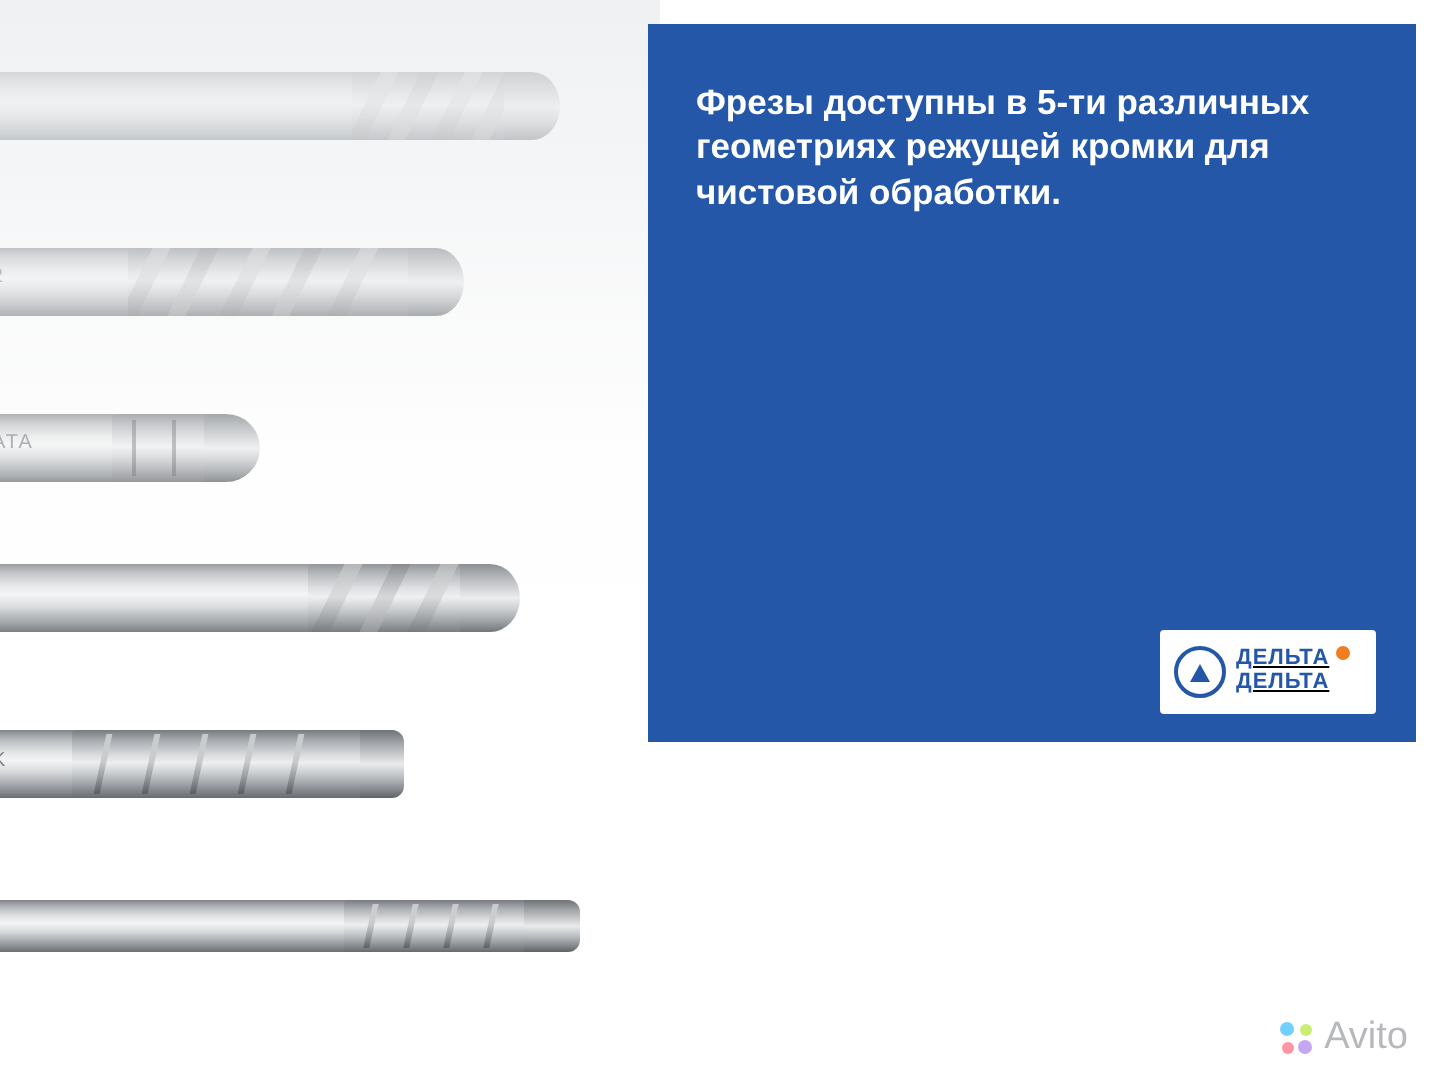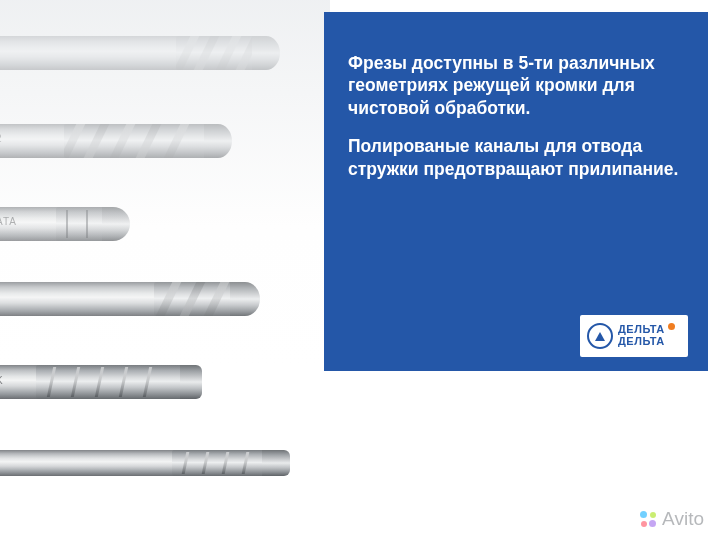--- a/index.html
+++ b/index.html
@@ -135,21 +135,21 @@
     position: absolute;
     left: 324px;
     top: 12px;
     width: 384px;
     height: 359px;
     background: #2457a8;
     box-sizing: border-box;
     padding: 28px 28px 16px 24px;
   }
   #panel p {
-    margin: 12px 0 16px 0;
+    margin: 0 0 16px 0;
     color: #ffffff;
     font-size: 17.5px;
     line-height: 1.28;
     font-weight: bold;
     font-family: "Liberation Sans", sans-serif;
   }
   #panel p.last { margin-bottom: 0; }
 
   #logo {
     position: absolute;
@@ -180,20 +180,21 @@
     height: 0;
     border-left: 5px solid transparent;
     border-right: 5px solid transparent;
     border-bottom: 9px solid #2457a8;
   }
   #logo .words {
     display: flex;
     flex-direction: column;
     justify-content: center;
     line-height: 1.05;
+    text-decoration: underline;
   }
   #logo .words span {
     font-size: 11px;
     font-weight: bold;
     color: #2457a8;
     letter-spacing: 0.5px;
     font-family: "Liberation Sans", sans-serif;
   }
   #logo .dot {
     width: 7px;
@@ -307,21 +308,20 @@
         <div class="toothline" style="left:52px; height:22px; top:2px;"></div>
         <div class="toothline" style="left:72px; height:22px; top:2px;"></div>
       </div>
       <div class="tip" style="left:272px; width:28px; border-radius:0 6px 6px 0;"></div>
     </div>
 
   </div>
 
   <div id="panel">
     <p>Фрезы доступны в 5-ти различных геометриях режущей кромки для чистовой обработки.</p>
-    <p>Полированые каналы для отвода стружки предотвращают прилипание.</p>
 
     <div id="logo">
       <span class="mark">
           <span class="tri"></span>
         </span>
       <span class="words">
         <span>ДЕЛЬТА</span>
         <span>ДЕЛЬТА</span>
       </span>
       <span class="dot"></span>

